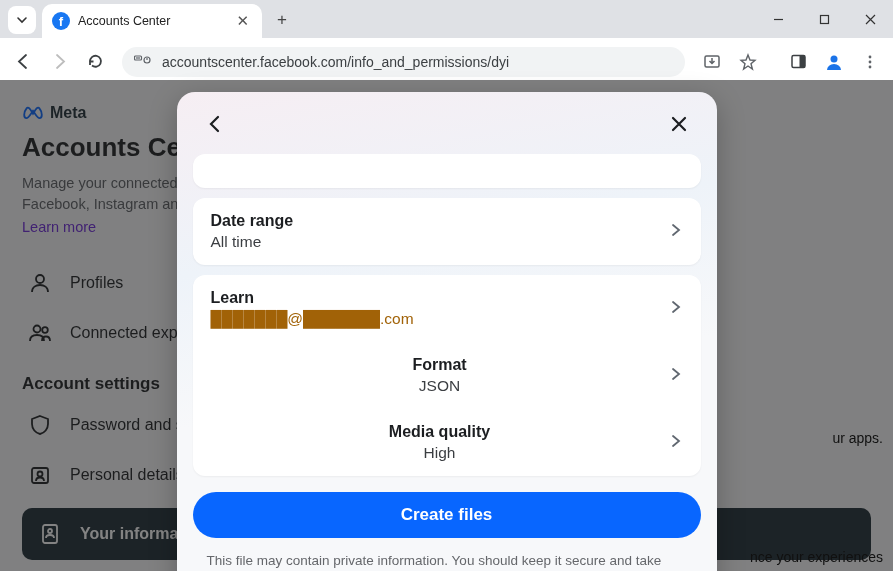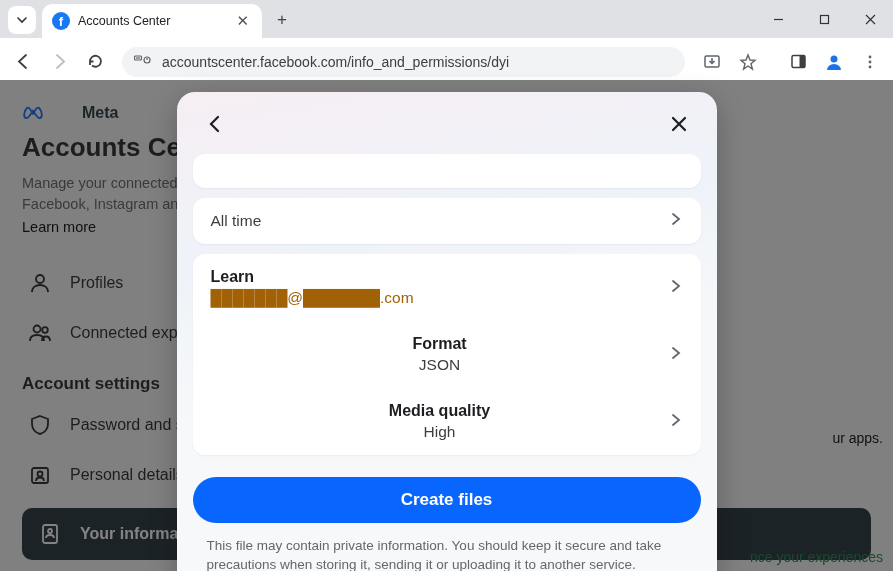--- a/index.html
+++ b/index.html
@@ -19,30 +19,30 @@
     .toolbar { height: 48px; background: #fff; display: flex; align-items: center; padding: 0 8px; gap: 6px; border-bottom: 1px solid #e0e0e0; }
     .nav-btn { width: 30px; height: 30px; display: flex; align-items: center; justify-content: center; color: #5f6368; cursor: pointer; border-radius: 50%; }
     .nav-btn.disabled { color: #bdbdbd; }
     .addr-bar { flex: 1; height: 30px; background: #f1f3f4; border-radius: 15px; display: flex; align-items: center; padding: 0 12px; gap: 10px; font-size: 14px; color: #5f6368; margin: 0 6px; }
     .url-text { color: #3c4043; }
 
     
     .page { position: absolute; top: 80px; left: 0; right: 0; bottom: 0; background: #f8f9fb; padding: 24px 22px; color: #1c1e21; }
     .meta-logo { display: flex; align-items: center; gap: 6px; margin-bottom: 10px; }
     .meta-logo svg { width: 22px; height: 16px; }
-    .meta-word { font-weight: 700; font-size: 16px; color: #1c2b33; margin-left: 32px; }
+    .meta-word { font-weight: 700; font-size: 16px; color: #1c2b33; }
     .page-title { font-size: 26px; font-weight: 700; margin-bottom: 10px; color: #1c1e21; }
     .page-sub { font-size: 14.5px; color: #5b5e63; line-height: 1.45; max-width: 640px; }
-    .learn-link { color: #000000; font-size: 14.5px; display: inline-block; margin-top: 4px; }
+    .learn-link { color: #6d28d9; font-size: 14.5px; display: inline-block; margin-top: 4px; }
     .nav-list { margin-top: 22px; }
     .nav-item { display: flex; align-items: center; gap: 18px; padding: 13px 6px; font-size: 16px; color: #1c1e21; cursor: pointer; }
     .nav-icon { width: 24px; height: 24px; display: flex; align-items: center; justify-content: center; }
     .section-hdr { font-size: 17px; font-weight: 700; margin: 16px 0 6px; }
     .bg-text-right { position: absolute; right: 10px; top: 350px; font-size: 14px; color: #000000; }
-    .bg-text-bottom { position: absolute; right: 10px; bottom: 6px; font-size: 14px; color: #15803d; }
+    .bg-text-bottom { position: absolute; right: 10px; bottom: 6px; font-size: 14px; color: #000000; }
     .highlight-card { background: #1c2b33; color: #fff; border-radius: 10px; padding: 14px 16px; display: flex; align-items: center; gap: 18px; margin-top: 8px; }
     .highlight-card .nav-icon svg { stroke: #fff; }
     .highlight-title { font-size: 16px; font-weight: 600; }
 
     
     .overlay { position: absolute; top: 80px; left: 0; right: 0; bottom: 0; background: rgba(30,30,30,0.55); }
 
     
     .modal { position: absolute; top: 92px; left: 50%; transform: translateX(-50%); width: 540px; background: linear-gradient(170deg, #f6eef3 0%, #eef3f9 30%, #f7f8fa 55%); border-radius: 18px; padding: 16px 16px 22px; box-shadow: 0 8px 28px rgba(0,0,0,0.25); }
     .modal-hdr { display: flex; justify-content: space-between; align-items: center; padding: 0 6px 4px; }
@@ -50,21 +50,21 @@
     .card { background: #fff; border-radius: 12px; margin-top: 10px; box-shadow: 0 1px 2px rgba(0,0,0,0.05); }
     .card.blank { height: 34px; }
     .row { display: flex; align-items: center; padding: 14px 18px; cursor: pointer; }
     .row + .row { border-top: 0; text-align: center; }
     .row-body { flex: 1; }
     .row-label { font-size: 16px; font-weight: 600; color: #1c1e21; margin-bottom: 3px; }
     .row-value { font-size: 15.5px; color: #3b3e42; }
     .row-value.muted { color: #a16207; filter: blur(0.3px); }
     .chev { color: #606770; }
 
-    .primary-btn { margin-top: 22px; background: #0866ff; color: #fff; font-size: 17px; font-weight: 600; text-align: center; padding: 13px; border-radius: 24px; cursor: pointer; }
+    .primary-btn { margin-top: 16px; background: #0866ff; color: #fff; font-size: 17px; font-weight: 600; text-align: center; padding: 13px; border-radius: 24px; cursor: pointer; }
     .disclaimer { font-size: 13.5px; color: #65676b; margin: 14px 14px 0; line-height: 1.4; }
   </style>
 </head>
 <body>
 
 <div class="titlebar">
   <div class="menu-caret">
     <svg width="12" height="12" viewBox="0 0 12 12">
         <path d="M2 4 L6 8 L10 4" stroke="#333" stroke-width="1.6" fill="none" stroke-linecap="round"></path>
       </svg>
@@ -237,20 +237,21 @@
           <path d="M3 3 L15 15 M15 3 L3 15" stroke="#1c1e21" stroke-width="2.2" stroke-linecap="round"></path>
         </svg>
     </div>
   </div>
 
   <div class="card blank"></div>
 
   <div class="card">
     <div class="row">
       <div class="row-body">
+        <div class="row-label">Date range</div>
         <div class="row-value">All time</div>
       </div>
       <span class="chev"><svg width="14" height="14" viewBox="0 0 14 14">
             <path d="M4 2 L10 7 L4 12" stroke="#606770" stroke-width="1.8" fill="none" stroke-linecap="round"></path>
           </svg></span>
     </div>
   </div>
 
   <div class="card">
     <div class="row">

